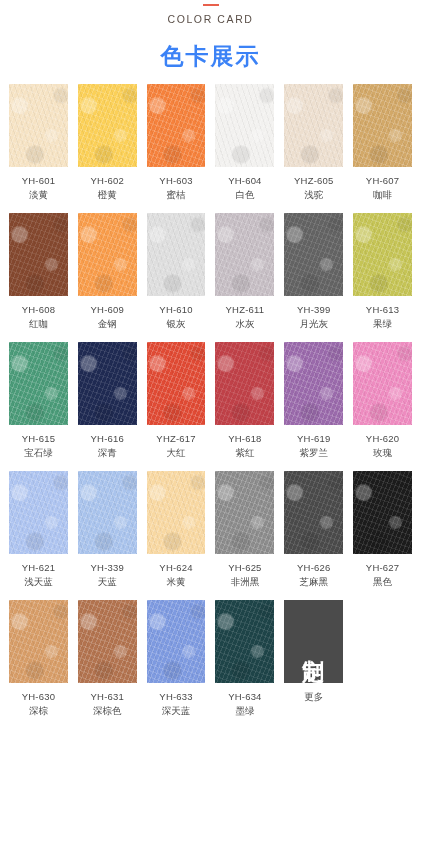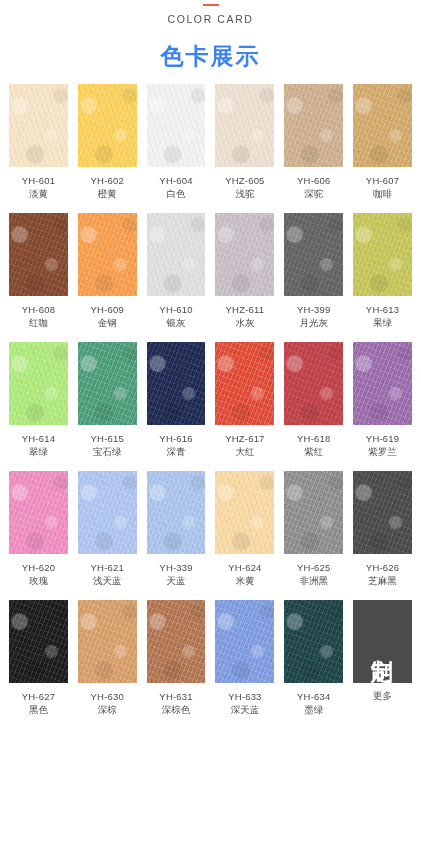--- a/index.html
+++ b/index.html
@@ -93,21 +93,21 @@
   .swatch.dark::before { opacity: .5; }
   .caption {
     margin-top: 7px;
     text-align: center;
     font-size: 9.5px;
     line-height: 13.5px;
     color: #4a4a4a;
     white-space: nowrap;
   }
   .code { display: block; letter-spacing: .2px; }
-  .cname { display: block; font-family: Liberation Mono, monospace; }
+  .cname { display: block; }
   
   .custom-swatch {
     width: 100%;
     height: 83px;
     background: #4b4b4b;
     display: flex;
     align-items: center;
     justify-content: center;
   }
   .custom-text {
@@ -141,41 +141,41 @@
         </div>
       </div>
       <div class="cell">
         <div class="swatch" style="background-color: rgb(251, 208, 88);"></div>
         <div class="caption">
           <span class="code">YH-602</span>
           <span class="cname">橙黄</span>
         </div>
       </div>
       <div class="cell">
+        <div class="swatch" style="background-color: rgb(245, 129, 60);"></div>
+        <div class="caption">
+          <span class="code">YH-603</span>
+          <span class="cname">蜜桔</span>
+        </div>
+      </div>
+      <div class="cell">
         <div class="swatch" style="background-color: rgb(242, 241, 239);"></div>
         <div class="caption">
           <span class="code">YH-604</span>
           <span class="cname">白色</span>
         </div>
       </div>
       <div class="cell">
         <div class="swatch" style="background-color: rgb(237, 223, 207);"></div>
         <div class="caption">
           <span class="code">YHZ-605</span>
           <span class="cname">浅驼</span>
         </div>
       </div>
       <div class="cell">
-        <div class="swatch" style="background-color: rgb(205, 174, 141);"></div>
-        <div class="caption">
-          <span class="code">YH-606</span>
-          <span class="cname">深驼</span>
-        </div>
-      </div>
-      <div class="cell">
         <div class="swatch" style="background-color: rgb(210, 168, 104);"></div>
         <div class="caption">
           <span class="code">YH-607</span>
           <span class="cname">咖啡</span>
         </div>
       </div>
       <div class="cell">
         <div class="swatch dark" style="background-color: rgb(132, 72, 47);"></div>
         <div class="caption">
           <span class="code">YH-608</span>
@@ -211,27 +211,20 @@
         </div>
       </div>
       <div class="cell">
         <div class="swatch" style="background-color: rgb(197, 196, 86);"></div>
         <div class="caption">
           <span class="code">YH-613</span>
           <span class="cname">果绿</span>
         </div>
       </div>
       <div class="cell">
-        <div class="swatch" style="background-color: rgb(174, 233, 122);"></div>
-        <div class="caption">
-          <span class="code">YH-614</span>
-          <span class="cname">翠绿</span>
-        </div>
-      </div>
-      <div class="cell">
         <div class="swatch" style="background-color: rgb(75, 155, 121);"></div>
         <div class="caption">
           <span class="code">YH-615</span>
           <span class="cname">宝石绿</span>
         </div>
       </div>
       <div class="cell">
         <div class="swatch dark" style="background-color: rgb(31, 42, 82);"></div>
         <div class="caption">
           <span class="code">YH-616</span>

